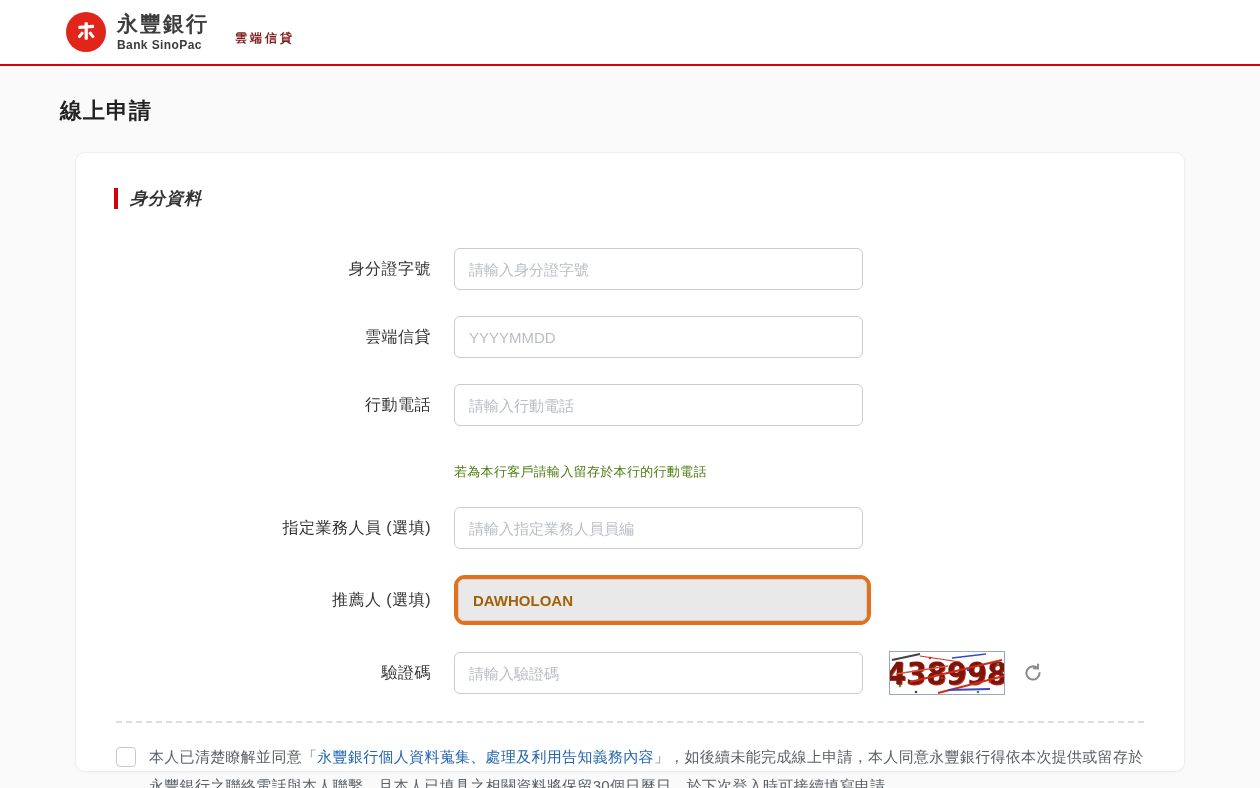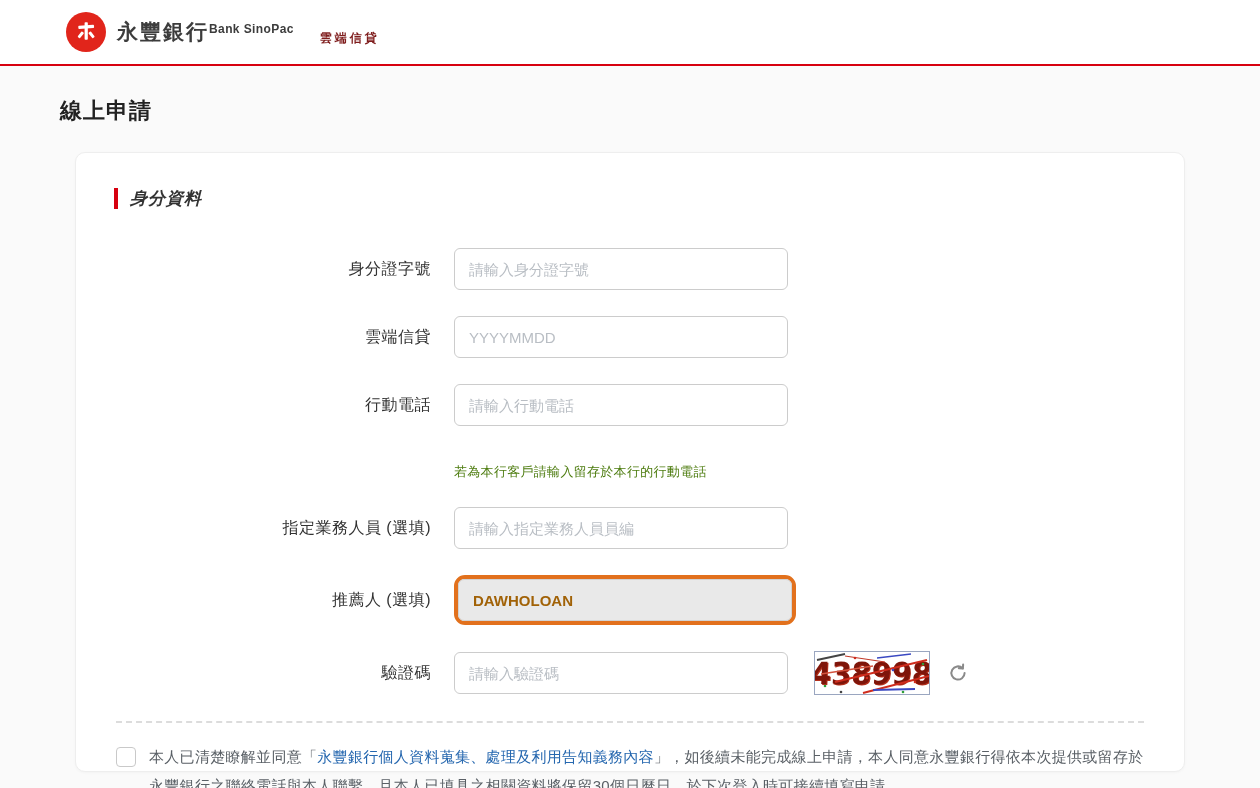--- a/index.html
+++ b/index.html
@@ -16,21 +16,21 @@
     display:flex; align-items:center;
     padding-left:66px;
     border-bottom:2px solid #d7000f;
   }
   .logo { display:flex; align-items:center; gap:11px; }
   .logo-circle {
     width:40px; height:40px; border-radius:50%;
     background:#e1251b; display:flex; align-items:center; justify-content:center;
     flex-shrink:0;
   }
-  .bank-names { display:flex; flex-direction:row; }
+  .bank-names { display:flex; flex-direction:column; }
   .bank-zh { font-size:21px; font-weight:bold; color:#3c3c3c; letter-spacing:2px; line-height:1.1; }
   .bank-en { font-size:12px; font-weight:bold; color:#3c3c3c; letter-spacing:0.4px; margin-top:2px; }
   .product-name {
     color:#7f1d1d; font-weight:bold; font-size:12px;
     letter-spacing:3px; margin-left:26px; margin-top:12px;
   }
 
   
   .main { padding:0 60px; }
   .page-title { font-size:22px; font-weight:bold; color:#222; margin:30px 0 26px 0; letter-spacing:1px; }
@@ -49,21 +49,21 @@
   
   .form { margin-top:38px; }
   .row { display:flex; align-items:center; margin-bottom:26px; }
   .row.top-align { align-items:flex-start; }
   .row.top-align .row-label { line-height:42px; }
   .row-label {
     width:340px; flex-shrink:0; text-align:right; padding-right:23px;
     font-size:16px; font-weight:500; color:#333; letter-spacing:0.5px;
   }
   .text-input {
-    width:334px; height:42px;
+    width:409px; height:42px;
     border:1px solid #cccccc; border-radius:6px;
     padding:0 14px; font-size:15px; color:#333;
     font-family:"Liberation Sans","DejaVu Sans",sans-serif;
     background:#fff; outline:none;
   }
   .text-input::placeholder { color:#b9bec4; }
   .field-col { display:flex; flex-direction:column;gap:28px; }
   .helper-text { margin-top:9px; font-size:13px; color:#4d7c0f; letter-spacing:0.3px; }
 
   

